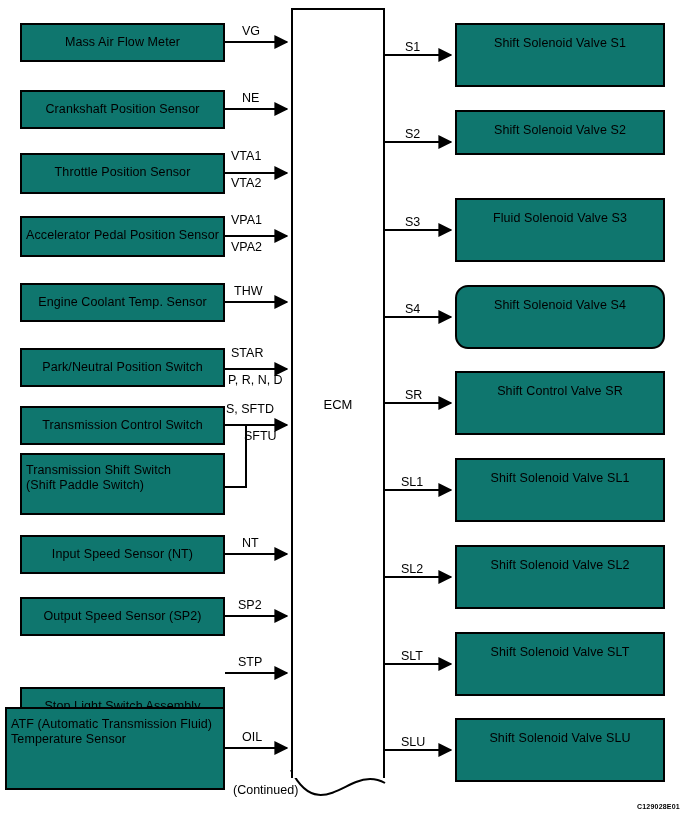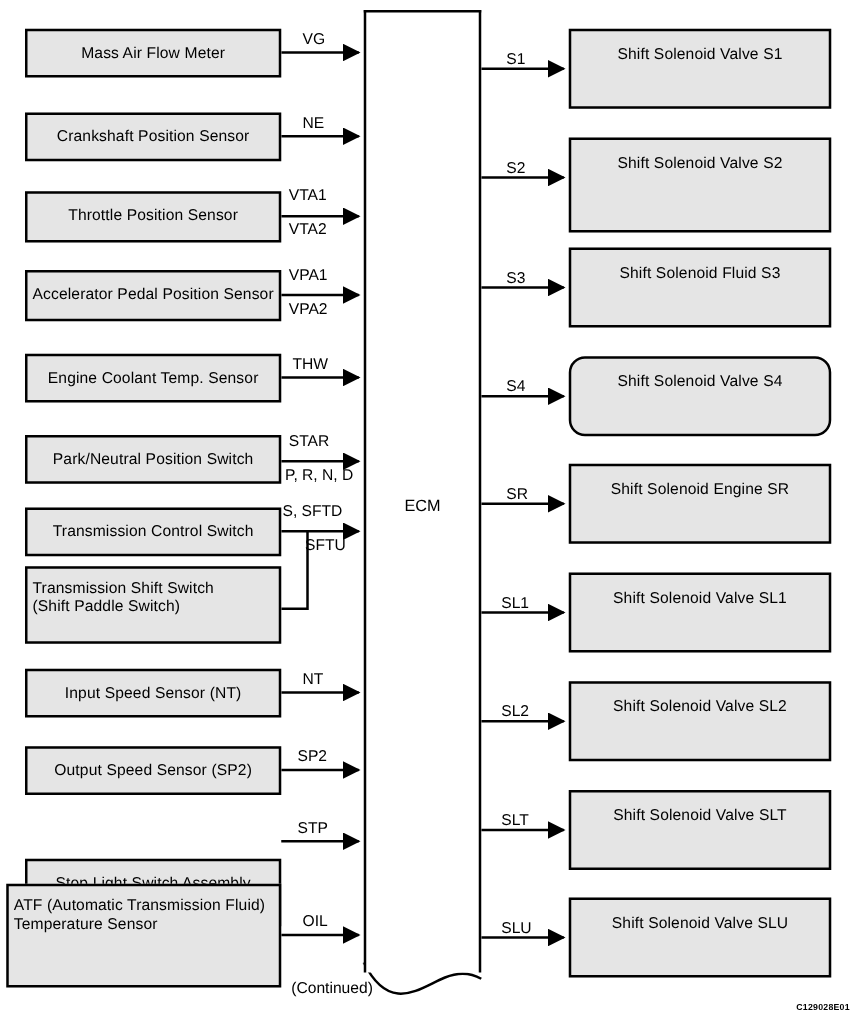--- a/index.html
+++ b/index.html
@@ -24,21 +24,21 @@
     left: 0;
     top: 0;
     width: 687px;
     height: 826px;
     pointer-events: none;
   }
   .box {
     position: absolute;
     box-sizing: border-box;
     border: 2px solid #000;
-    background: #e5e5e5;
+    background: #0f766e;
   }
   .box-label {
     position: absolute;
     left: 0;
     right: 0;
     font-size: 12.5px;
     line-height: 15px;
     letter-spacing: 0.1px;
     white-space: pre-line;
   }
@@ -203,34 +203,34 @@
   <div class="sig" style="left:238px; top:598px;">SP2</div>
   <div class="sig" style="left:238px; top:655px;">STP</div>
   <div class="sig" style="left:242px; top:730px;">OIL</div>
 
   <div class="continued" style="left:233px; top:783px;">(Continued)</div>
 
   <div class="box" style="left:455px; top:23px; width:210px; height:64px;">
     <div class="box-label actuator-label">Shift Solenoid Valve S1</div>
   </div>
 
-  <div class="box" style="left:455px; top:110px; width:210px; height:76px;">
+  <div class="box" style="left:455px; top:110px; width:210px; height:45px;">
     <div class="box-label actuator-label">Shift Solenoid Valve S2</div>
   </div>
 
   <div class="box" style="left:455px; top:198px; width:210px; height:64px;">
-    <div class="box-label actuator-label">Shift Solenoid Fluid S3</div>
+    <div class="box-label actuator-label">Fluid Solenoid Valve S3</div>
   </div>
 
   <div class="box" style="left:455px; top:285px; width:210px; height:64px;border-radius:13px;">
     <div class="box-label actuator-label">Shift Solenoid Valve S4</div>
   </div>
 
   <div class="box" style="left:455px; top:371px; width:210px; height:64px;">
-    <div class="box-label actuator-label">Shift Solenoid Engine SR</div>
+    <div class="box-label actuator-label">Shift Control Valve SR</div>
   </div>
 
   <div class="box" style="left:455px; top:458px; width:210px; height:64px;">
     <div class="box-label actuator-label">Shift Solenoid Valve SL1</div>
   </div>
 
   <div class="box" style="left:455px; top:545px; width:210px; height:64px;">
     <div class="box-label actuator-label">Shift Solenoid Valve SL2</div>
   </div>
 

